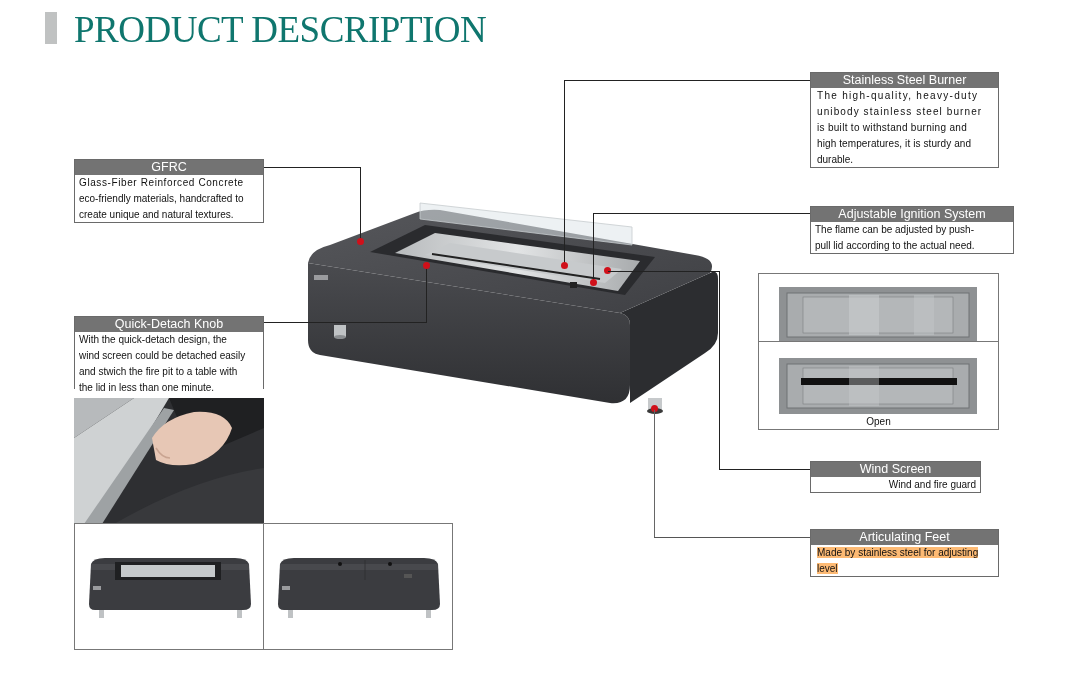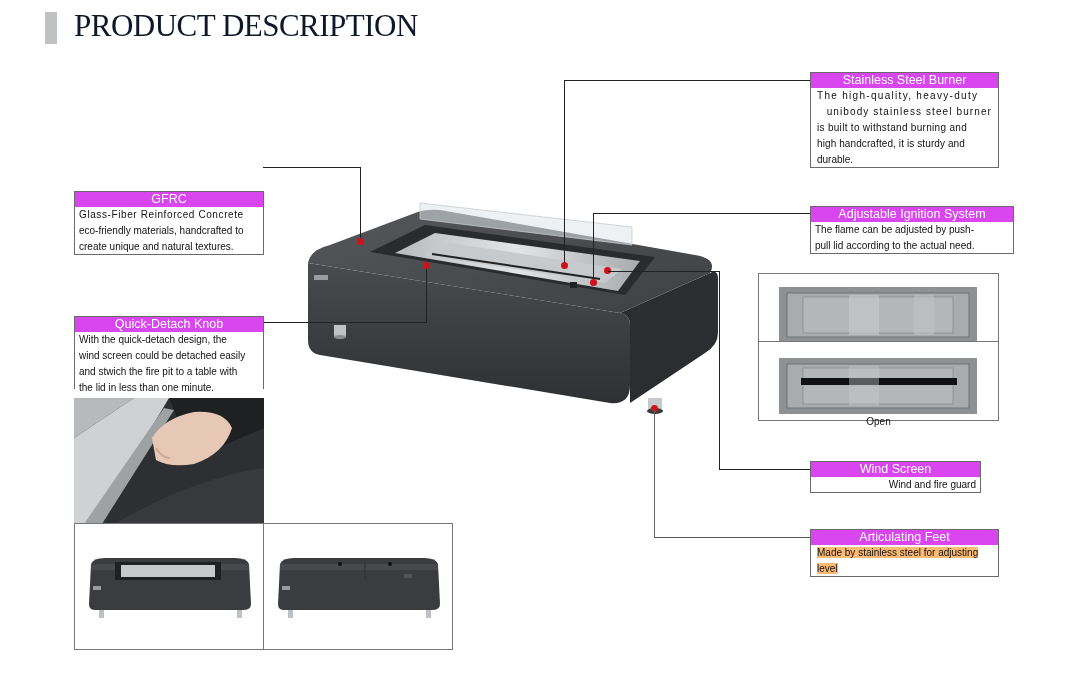--- a/index.html
+++ b/index.html
@@ -1,20 +1,20 @@
 <!DOCTYPE html>
 <html><head>
 <meta charset="utf-8">
 <style>
   html,body{margin:0;padding:0;background:#fff;}
   body{width:1066px;height:689px;position:relative;overflow:hidden;font-family:"Liberation Sans",sans-serif;color:#111;}
   .title-bar{position:absolute;left:45px;top:12px;width:12px;height:32px;background:#c0c2c2;}
-  .title{position:absolute;left:74px;top:8px;font-family:"Liberation Serif","DejaVu Serif",serif;font-size:31px;letter-spacing:-0.5px;color:#0f172a;white-space:nowrap;}
+  .title{position:absolute;left:74px;top:8px;font-family:"Liberation Serif","DejaVu Serif",serif;font-size:37px;letter-spacing:-0.5px;color:#0f766e;white-space:nowrap;}
   .callout{position:absolute;border:1px solid #6a6a6a;background:#fff;box-sizing:border-box;}
-  .callout .hd{background:#d946ef;color:#fff;text-align:center;font-size:12.5px;line-height:15px;height:15px;white-space:nowrap;}
+  .callout .hd{background:#737373;color:#fff;text-align:center;font-size:12.5px;line-height:15px;height:15px;white-space:nowrap;}
   .callout .bd{font-size:10px;line-height:16px;padding:0 4px;}
   .callout .bd.justify{text-align:justify;text-align-last:left;}
   .callout .bd.center{text-align:right;}
   .hl{background:#fdba74;}
   .line{position:absolute;background:#222;}
   .dot{position:absolute;width:7px;height:7px;border-radius:50%;background:#d0101a;}
   .frame{position:absolute;border:1px solid #777;box-sizing:border-box;background:#fff;}
   .caption{position:absolute;font-size:10px;text-align:center;width:100%;}
 </style>
 </head>
@@ -80,36 +80,36 @@
 
 <div class="dot" style="left:604px;top:267px;"></div>
 <div class="line" style="left:608px;top:271px;width:112px;height:1px;"></div>
 <div class="line" style="left:719px;top:271px;width:1px;height:199px;"></div>
 <div class="line" style="left:719px;top:469px;width:91px;height:1px;"></div>
 
 <div class="dot" style="left:651px;top:405px;"></div>
 <div class="line" style="left:654px;top:410px;width:1px;height:128px;background:#666;"></div>
 <div class="line" style="left:654px;top:537px;width:156px;height:1px;background:#555;"></div>
 
-<div class="callout" style="left:74px;top:159px;width:190px;height:64px;margin-top:32px;">
+<div class="callout" style="left:74px;top:159px;width:190px;height:64px;">
   <div class="hd">GFRC</div>
   <div class="bd justify">
     <div style="letter-spacing:0.6px;">Glass-Fiber Reinforced Concrete</div>
     <div>eco-friendly materials, handcrafted to</div>
     <div>create unique and natural textures.</div>
   </div>
 </div>
 
 <div class="callout" style="left:810px;top:72px;width:189px;height:96px;">
   <div class="hd">Stainless Steel Burner</div>
   <div class="bd" style="padding:0 6px;">
     <div style="letter-spacing:1.3px;">The high-quality, heavy-duty</div>
-    <div style="letter-spacing:1.1px;text-align:right;">unibody stainless steel burner</div>
+    <div style="letter-spacing:1.1px;">unibody stainless steel burner</div>
     <div style="letter-spacing:0.3px;">is built to withstand burning and</div>
-    <div style="letter-spacing:0.1px;">high handcrafted, it is sturdy and</div>
+    <div style="letter-spacing:0.1px;">high temperatures, it is sturdy and</div>
     <div>durable.</div>
   </div>
 </div>
 
 <div class="callout" style="left:810px;top:206px;width:204px;height:48px;">
   <div class="hd">Adjustable Ignition System</div>
   <div class="bd">
     <div>The flame can be adjusted by push-</div>
     <div>pull lid according to the actual need.</div>
   </div>
@@ -143,21 +143,21 @@
 <div class="frame" style="left:758px;top:254px;width:241px;height:88px;margin-top:19px;">
   <svg style="position:absolute;left:20px;top:13px;" width="198" height="56" viewBox="0 0 198 56">
     <rect x="0" y="0" width="198" height="56" fill="#8e9193"></rect>
     <rect x="8" y="6" width="182" height="44" fill="#a9acae" stroke="#6f7274" stroke-width="1"></rect>
     <rect x="24" y="10" width="150" height="36" fill="#b4b7b9" stroke="#7c7f81" stroke-width="0.6"></rect>
     <rect x="70" y="8" width="30" height="40" fill="#c8cbcd" opacity="0.6"></rect>
     <rect x="135" y="8" width="20" height="40" fill="#c2c5c7" opacity="0.5"></rect>
   </svg>
   <div class="caption" style="top:73px;">Close</div>
 </div>
-<div class="frame" style="left:758px;top:341px;width:241px;height:80px;">
+<div class="frame" style="left:758px;top:341px;width:241px;height:89px;">
   <svg style="position:absolute;left:20px;top:16px;" width="198" height="56" viewBox="0 0 198 56">
     <rect x="0" y="0" width="198" height="56" fill="#8e9193"></rect>
     <rect x="8" y="6" width="182" height="44" fill="#a9acae" stroke="#6f7274" stroke-width="1"></rect>
     <rect x="24" y="10" width="150" height="36" fill="#b4b7b9" stroke="#7c7f81" stroke-width="0.6"></rect>
     <rect x="22" y="20" width="156" height="7" fill="#111"></rect>
     <rect x="70" y="8" width="30" height="40" fill="#c8cbcd" opacity="0.4"></rect>
   </svg>
   <div class="caption" style="top:74px;">Open</div>
 </div>
 

